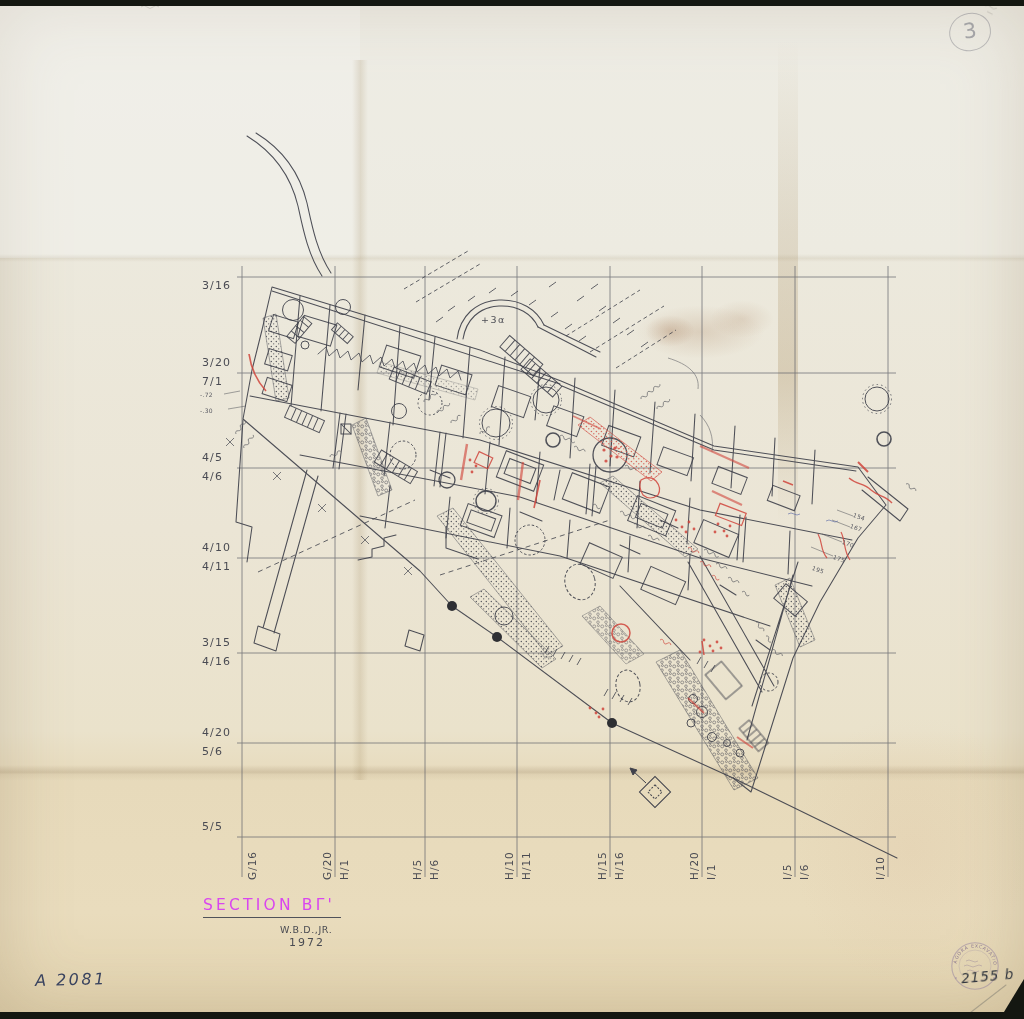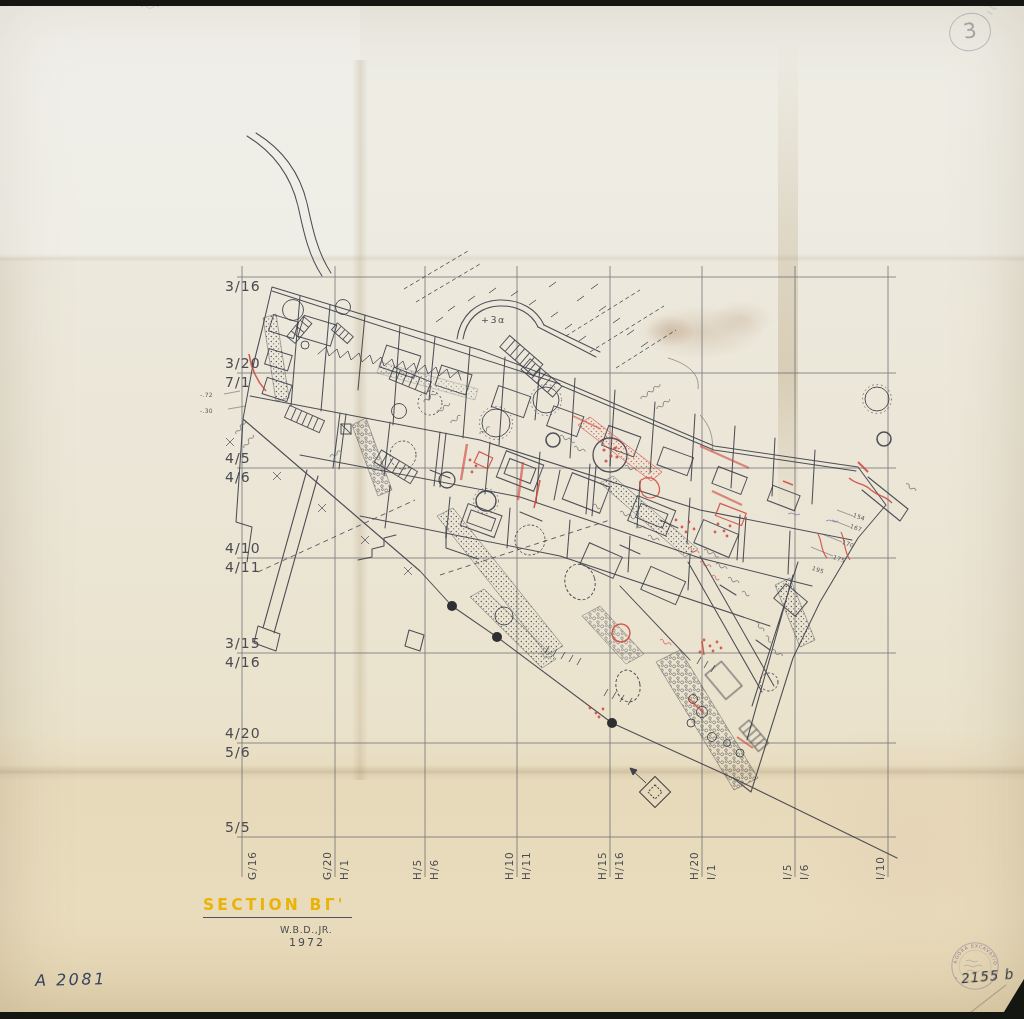--- a/index.html
+++ b/index.html
@@ -2,26 +2,26 @@
 <html><head>
 <meta charset="utf-8">
 <style>
   html,body{margin:0;padding:0;background:#141711;}
   #scan{position:relative;width:1024px;height:1019px;overflow:hidden;background:#141711;
         font-family:"DejaVu Sans",sans-serif;}
   #paper{position:absolute;left:0;top:6px;width:1024px;height:1007px;
     background:linear-gradient(180deg,#edebe2 0%,#ece9dd 24%,#ebe5d5 52%,#eae2cb 72%,#e7dabb 77%,#e9dcbd 90%,#e3d4b0 100%);
     box-shadow:inset 0 0 70px rgba(140,120,85,.28);}
   .ovl{position:absolute;pointer-events:none;}
-  .rlab{position:absolute;font-size:14px;line-height:12px;letter-spacing:1.1px;color:#4a4b53;white-space:nowrap;margin-left:23px;}
+  .rlab{position:absolute;font-size:11px;line-height:12px;letter-spacing:1.1px;color:#4a4b53;white-space:nowrap;}
   .clab{position:absolute;top:880px;font-size:10.5px;line-height:13px;letter-spacing:1px;color:#4a4b53;
         transform:rotate(-90deg);transform-origin:0 0;white-space:nowrap;}
   .spot{position:absolute;font-size:6px;color:#5a5b63;white-space:nowrap;letter-spacing:.3px;}
-  #title{position:absolute;left:203px;top:896px;font-size:15.5px;letter-spacing:3.2px;color:#eab308;
-         border-bottom:1.6px solid #50525a;padding:0 6px 3px 0;font-weight:bold;}
+  #title{position:absolute;left:203px;top:896px;font-size:15.5px;letter-spacing:3.2px;color:#d946ef;
+         border-bottom:1.6px solid #50525a;padding:0 6px 3px 0;}
   #author{position:absolute;left:280px;top:924px;font-size:9.5px;letter-spacing:.6px;color:#4a4b52;}
   #year{position:absolute;left:289px;top:936px;font-size:11px;letter-spacing:2px;color:#4a4b52;}
   #invno{position:absolute;left:35px;top:970px;font-size:16px;font-style:italic;letter-spacing:2.5px;
          color:#39435f;transform:rotate(-1.5deg);}
   #drawno{position:absolute;left:961px;top:968px;font-size:13.5px;font-style:italic;letter-spacing:1px;
           color:#2f343c;transform:rotate(-5deg);}
   #circle3{position:absolute;left:949px;top:13px;width:40px;height:36px;border:1.2px solid rgba(125,125,132,.45);
            border-radius:55% 48% 52% 50%;color:rgba(108,110,120,.55);font-size:21px;text-align:center;
            line-height:34px;transform:rotate(-8deg);}
   #note3a{position:absolute;left:481px;top:314px;font-size:9.5px;letter-spacing:1.5px;color:#4d4e55;}

